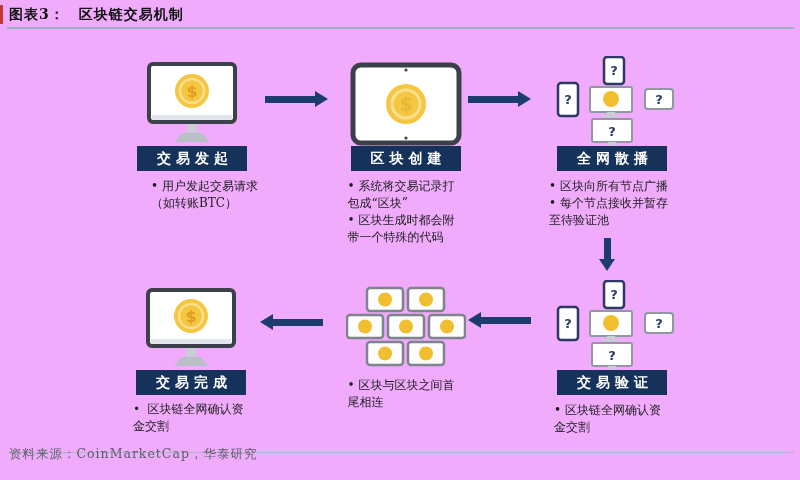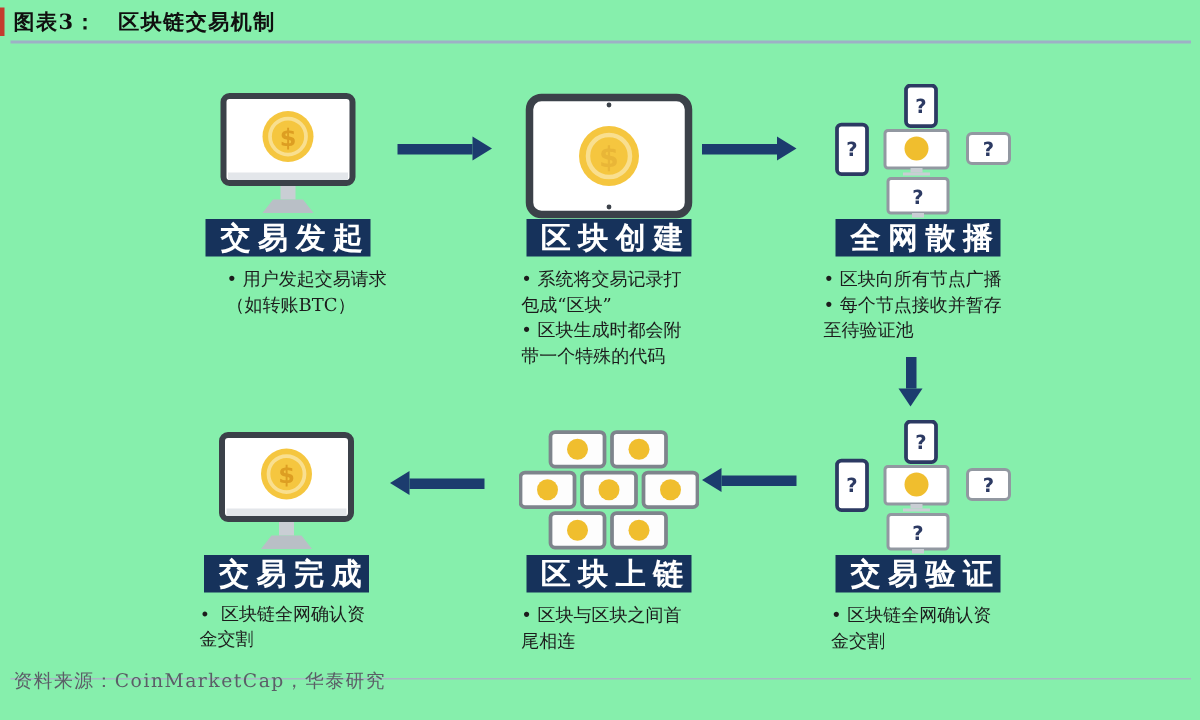--- a/index.html
+++ b/index.html
@@ -1,35 +1,35 @@
 <!DOCTYPE html>
 <html><head>
 <meta charset="utf-8">
 <style>
   html,body{margin:0;padding:0;background:#fff;}
-  .canvas{position:relative;width:800px;height:480px;background:#86efac;overflow:hidden;
+  .canvas{position:relative;width:800px;height:480px;background:#f0abfc;overflow:hidden;
           font-family:"DejaVu Serif", serif;}
 
   
   .accent-bar{position:absolute;left:0;top:5px;width:3px;height:19px;background:#c43b2e;}
   .title-row{position:absolute;left:9px;top:6px;font-size:14px;font-weight:bold;color:#101010;
              letter-spacing:1px;white-space:nowrap;}
   .title-row .gap{display:inline-block;width:14px;}
   .title-rule{position:absolute;left:7px;top:27px;width:787px;height:2px;background:#9db1c5;}
 
   
   .footer-rule{position:absolute;left:7px;top:452px;width:787px;height:1px;background:#aab8c6;}
   .source-note{position:absolute;left:9px;top:446px;font-size:12.5px;color:#5a5f66;letter-spacing:1px;}
 
   
   .step{position:absolute;display:flex;flex-direction:column;align-items:center;}
   .icon-wrap{display:flex;align-items:flex-end;justify-content:center;width:100%;}
   .label-box{width:110px;height:25px;line-height:25px;background:#16325b;color:#ffffff;
-             font-size:20px;font-weight:bold;text-align:right;letter-spacing:5px;
-             padding-left:5px;box-sizing:border-box;}
+             font-size:14px;font-weight:bold;text-align:left;letter-spacing:5px;
+             padding-left:20px;box-sizing:border-box;}
   .bullets{margin-top:7px;font-size:12px;line-height:17px;color:#1c1c1c;text-align:left;}
   .bullet{display:block;}
 
   
   .arrow-right,.arrow-left{position:absolute;display:flex;align-items:center;}
   .arrow-right .shaft,.arrow-left .shaft{width:50px;height:7px;background:#1c3c6e;}
   .arrow-right .head{width:0;height:0;border-left:13px solid #1c3c6e;
                      border-top:8px solid transparent;border-bottom:8px solid transparent;}
   .arrow-left .head{width:0;height:0;border-right:13px solid #1c3c6e;
                     border-top:8px solid transparent;border-bottom:8px solid transparent;}
@@ -152,21 +152,20 @@
           <circle cx="39" cy="13.5" r="7"></circle>
             <circle cx="80" cy="13.5" r="7"></circle>
           <circle cx="19" cy="40.5" r="7"></circle>
             <circle cx="60" cy="40.5" r="7"></circle>
             <circle cx="101" cy="40.5" r="7"></circle>
           <circle cx="39" cy="67.5" r="7"></circle>
             <circle cx="80" cy="67.5" r="7"></circle>
         </g>
       </svg>
     </div>
-    <div class="label-box">区块上链</div>
     <div class="bullets" style="width:116px;">
       <span class="bullet">• 区块与区块之间首尾相连</span>
     </div>
   </div>
 
   <div class="step" style="left:112px;top:285px;width:158px;">
     <div class="icon-wrap" style="height:85px;">
       <svg width="92" height="82" viewBox="0 0 92 82">
         <rect x="3" y="2" width="86" height="56" rx="4" fill="#ffffff" stroke="#3b4149" stroke-width="4"></rect>
         <rect x="6" y="51" width="80" height="5" fill="#e3e6ea"></rect>

